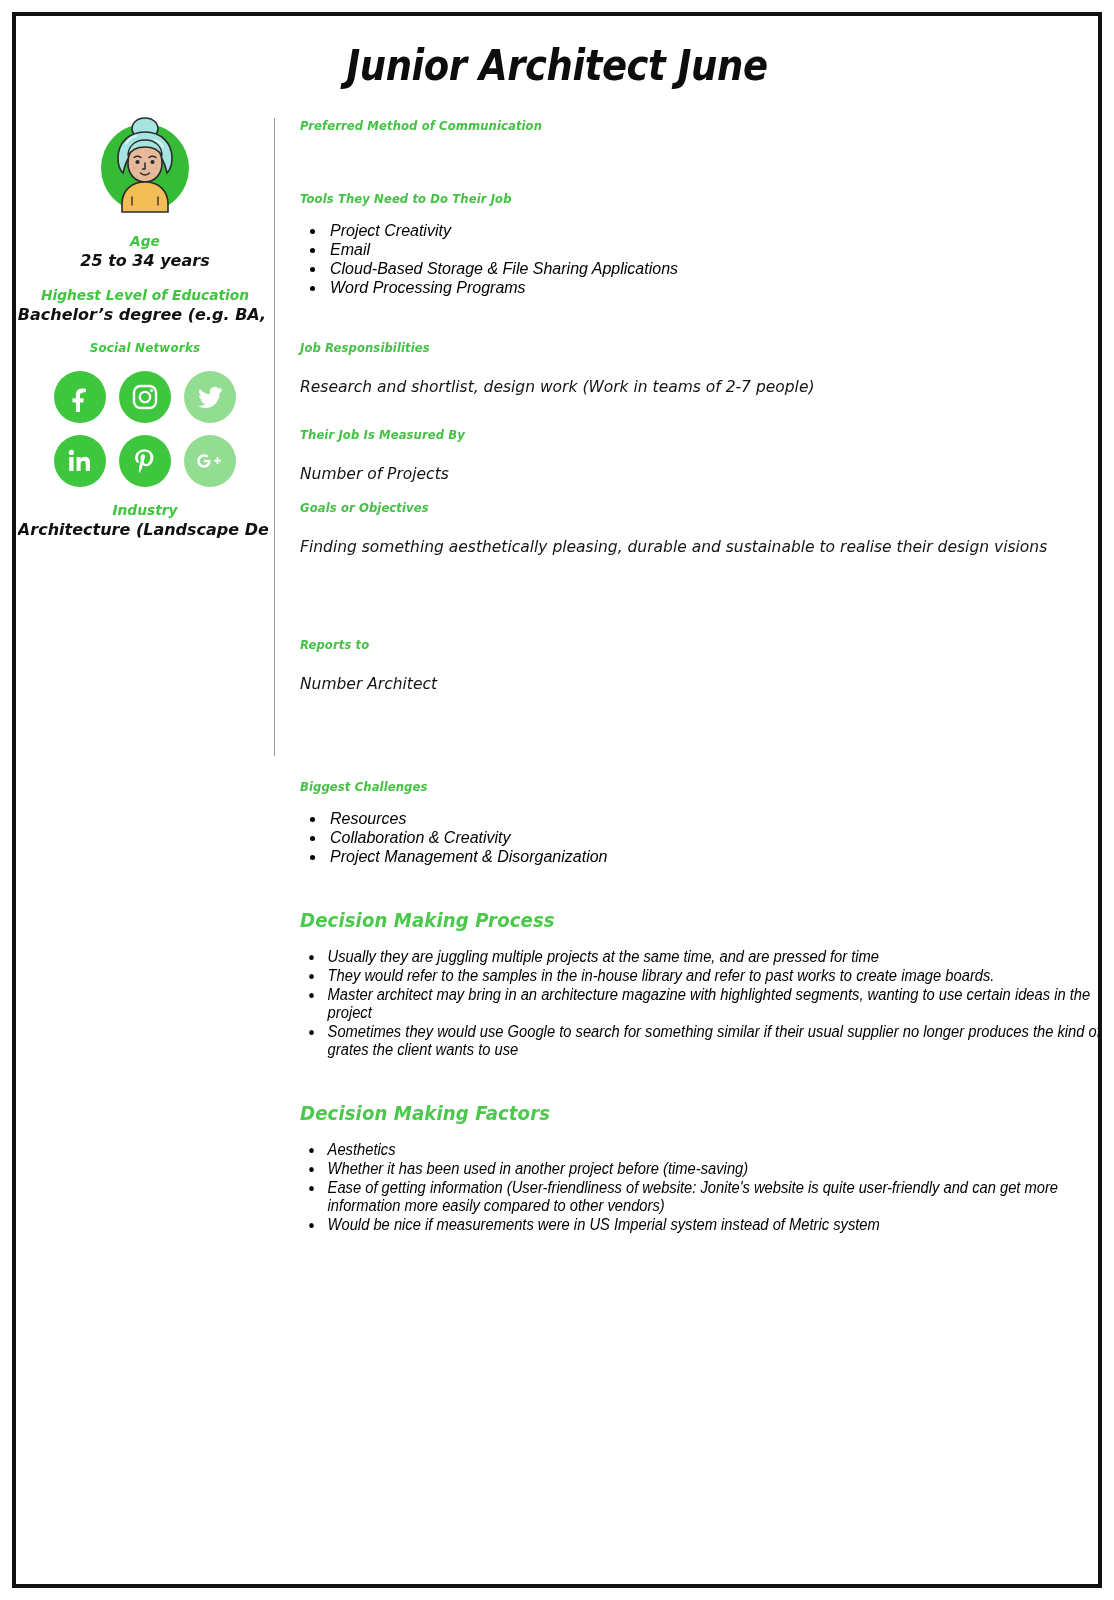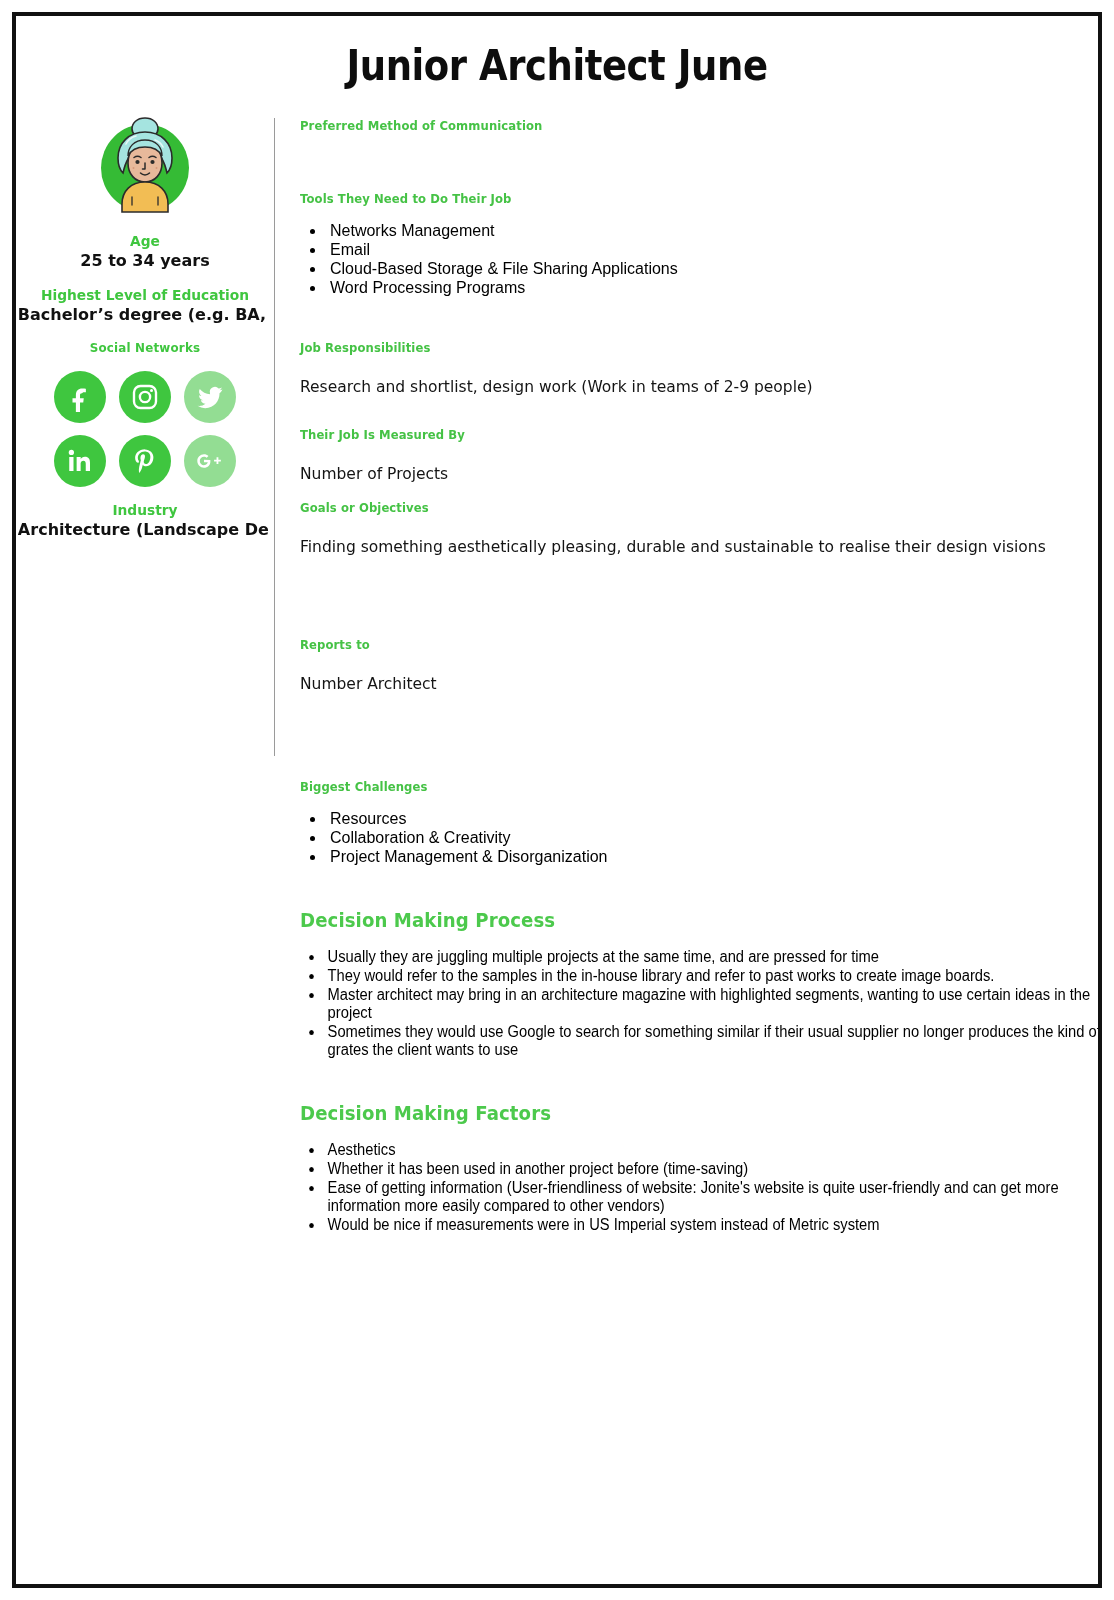--- a/index.html
+++ b/index.html
@@ -12,20 +12,21 @@
     height: 1600px;
     font-family: "Liberation Sans", sans-serif;
     -webkit-font-smoothing: antialiased;
   }
   .page {
     position: relative;
     width: 1114px;
     height: 1600px;
     background: #ffffff;
     box-sizing: border-box;
+    font-style: italic;
   }
   .page-border {
     position: absolute;
     left: 12px;
     top: 12px;
     width: 1090px;
     height: 1576px;
     border: 4px solid #111111;
     box-sizing: border-box;
     pointer-events: none;
@@ -319,33 +320,33 @@
           <div class="sec-head">Preferred Method of Communication</div>
           <div class="sp-3"></div>
         </div>
 
         <div class="sp-5"></div>
 
         <div class="section">
           <div class="sec-head">Tools They Need to Do Their Job</div>
           <div class="sp-3"></div>
           <ul class="bullets">
-            <li>Networks Management</li>
+            <li>Project Creativity</li>
             <li>Email</li>
             <li>Cloud-Based Storage &amp; File Sharing Applications</li>
             <li>Word Processing Programs</li>
           </ul>
         </div>
 
         <div class="sp-5"></div>
 
         <div class="section">
           <div class="sec-head">Job Responsibilities</div>
           <div class="sp-1"></div>
-          <p class="sec-body para">Research and shortlist, design work (Work in teams of 2-9 people)</p>
+          <p class="sec-body para">Research and shortlist, design work (Work in teams of 2-7 people)</p>
         </div>
 
         <div class="sp-2"></div>
 
         <div class="section">
           <div class="sec-head">Their Job Is Measured By</div>
           <div class="sp-1"></div>
           <p class="sec-body para">Number of Projects</p>
         </div>
 

